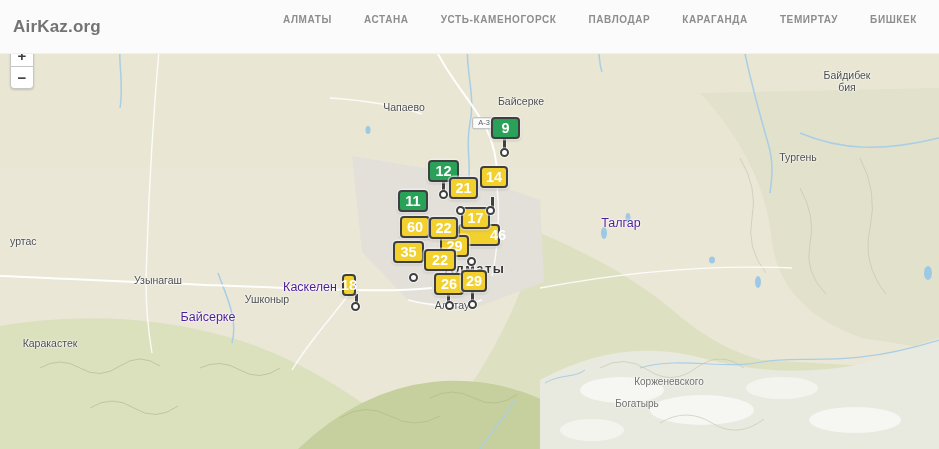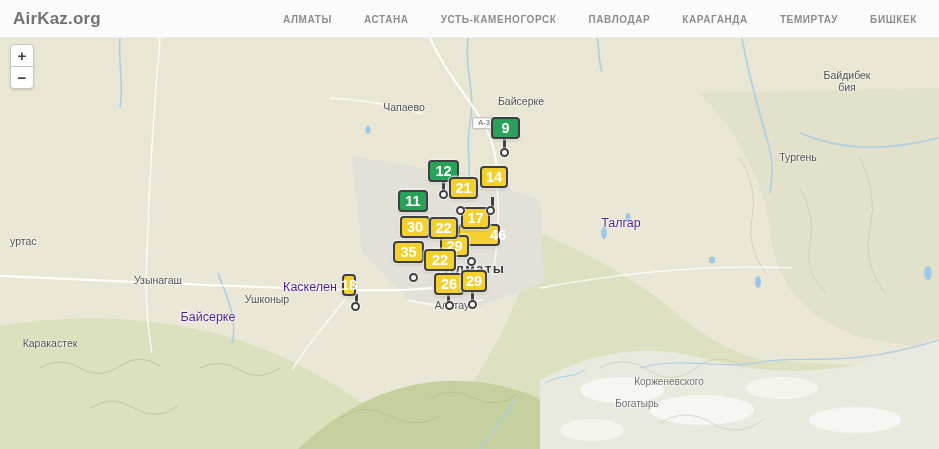--- a/index.html
+++ b/index.html
@@ -1,20 +1,20 @@
 <!DOCTYPE html>
 <html><head>
 <meta charset="utf-8">
 <style>
   * { margin:0; padding:0; box-sizing:border-box; }
   body { font-family:"Liberation Sans", sans-serif; background:#fff; }
   #app { position:relative; width:939px; height:449px; overflow:hidden; background:#eae7d7; }
 
   
-  #header { position:absolute; top:0; left:0; width:939px; height:38px;
+  #header { position:absolute; top:0; left:0; width:939px; height:54px;
             background:#fbfbfb; border-bottom:1px solid #f0f0f0; z-index:50;
             display:flex; align-items:center; }
   .logo { margin-left:13px; font-size:17px; font-weight:bold; color:#737373; letter-spacing:.2px; cursor:pointer; }
   #nav { position:absolute; right:6px; top:0; height:38px; display:flex; align-items:center; }
   .nav-item { padding:0 16px; font-size:10px; font-weight:bold; color:#8d8d8d;
               letter-spacing:.6px; text-transform:uppercase; cursor:pointer; white-space:nowrap; }
 
   
   #map { position:absolute; top:38px; left:0; width:939px; height:411px; overflow:hidden; }
   #terrain { position:absolute; top:0; left:0; z-index:0; }
@@ -175,21 +175,21 @@
     <div class="stem" style="left:471px; top:252px; height:12px; z-index:15;"></div>
     <div class="stem" style="left:355px; top:256px; height:10px; z-index:14;"></div>
 
     <div class="marker green" style="left:491px; top:79px;  width:29px; z-index:2;">9</div>
     <div class="marker green" style="left:428px; top:122px; width:31px; z-index:3;">12</div>
     <div class="marker yellow" style="left:449px; top:139px; width:29px; z-index:4;">21</div>
     <div class="marker yellow" style="left:480px; top:128px; width:28px; z-index:5;">14</div>
     <div class="marker yellow" style="left:458px; top:186px; width:29px; z-index:6;padding-left:38px;">46</div>
     <div class="marker yellow" style="left:461px; top:169px; width:29px; z-index:7;">17</div>
     <div class="marker yellow" style="left:440px; top:197px; width:29px; z-index:8;">29</div>
-    <div class="marker yellow" style="left:400px; top:178px; width:30px; z-index:9;">30</div>
+    <div class="marker yellow" style="left:400px; top:178px; width:30px; z-index:9;">60</div>
     <div class="marker yellow" style="left:429px; top:179px; width:29px; z-index:10;">22</div>
     <div class="marker green" style="left:398px; top:152px; width:30px; z-index:11;">11</div>
     <div class="marker yellow" style="left:393px; top:203px; width:31px; z-index:12;">35</div>
     <div class="marker yellow" style="left:424px; top:211px; width:32px; z-index:13;">22</div>
     <div class="marker yellow" style="left:434px; top:235px; width:30px; z-index:14;">26</div>
     <div class="marker yellow" style="left:461px; top:232px; width:26px; z-index:15;">29</div>
     <div class="marker yellow" style="left:342px; top:236px; width:14px; z-index:14;">18</div>
 
     <div class="anchor-dot" style="left:500px; top:110px; z-index:30;"></div>
     <div class="anchor-dot" style="left:439px; top:152px; z-index:30;"></div>

